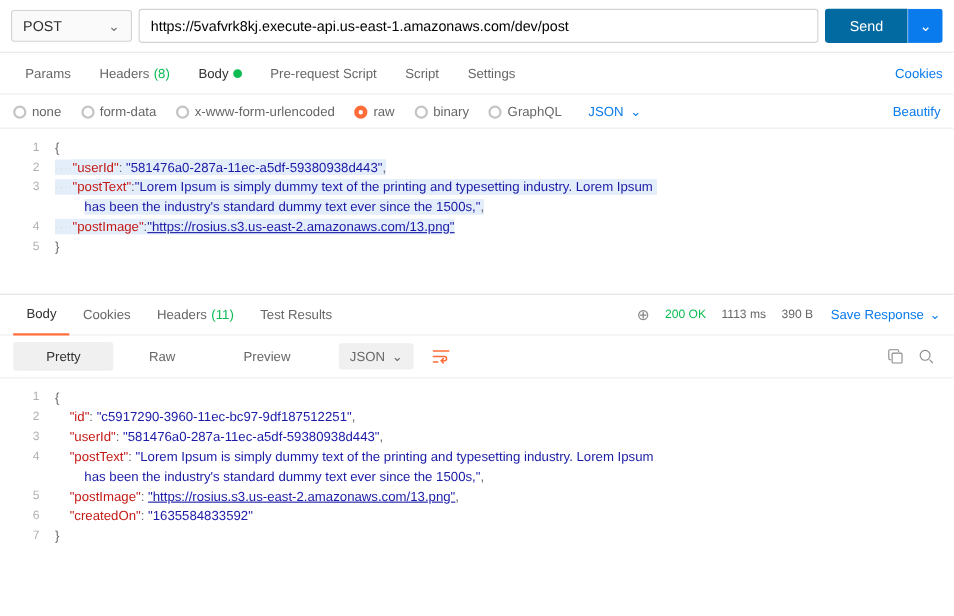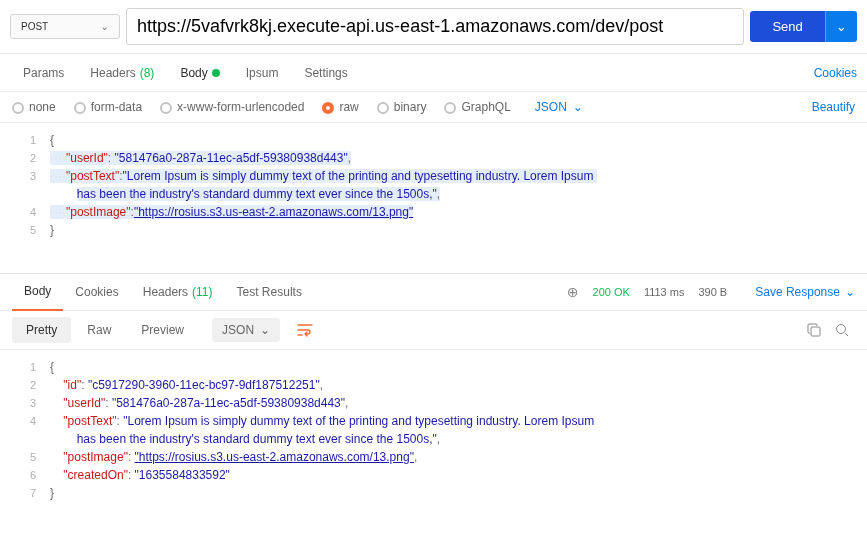--- a/index.html
+++ b/index.html
@@ -1,22 +1,22 @@
 <!DOCTYPE html>
 <html><head>
 <meta charset="utf-8">
 <style>
 *{box-sizing:border-box;margin:0;padding:0;font-family:-apple-system,BlinkMacSystemFont,"Segoe UI",sans-serif}
 body{width:867px;height:560px;background:#fff;font-size:12px;color:#303030;overflow:hidden}
 .top-bar{display:flex;align-items:center;padding:8px 10px;gap:6px;border-bottom:1px solid #e8e8e8}
-.method-dd{display:flex;align-items:center;justify-content:space-between;border:1px solid #d3d3d3;border-radius:3px;padding:6px 10px;width:110px;background:#fafafa;cursor:pointer;font-size:10px}
+.method-dd{display:flex;align-items:center;justify-content:space-between;border:1px solid #d3d3d3;border-radius:3px;padding:6px 10px;width:110px;background:#fafafa;cursor:pointer;font-size:13px}
 .method-dd .chev{color:#777}
-.url-in{flex:1;border:1px solid #d3d3d3;border-radius:3px;padding:7px 10px;font-size:18px;outline:none}
+.url-in{flex:1;border:1px solid #d3d3d3;border-radius:3px;padding:7px 10px;font-size:13px;outline:none}
 .btn-grp{display:flex}
-.send-btn{background:#1d4ed8;color:#fff;border:none;padding:8px 22px;font-size:13px;border-radius:3px 0 0 3px;cursor:pointer;font-weight:500}
+.send-btn{background:#0369a1;color:#fff;border:none;padding:8px 22px;font-size:13px;border-radius:3px 0 0 3px;cursor:pointer;font-weight:500}
 .send-dd{background:#097bed;color:#fff;border:none;border-left:1px solid rgba(255,255,255,.3);padding:8px 10px;border-radius:0 3px 3px 0;cursor:pointer}
 .tabs{display:flex;align-items:center;padding:0 10px;border-bottom:1px solid #ededed;height:38px}
 .tab{padding:10px 13px;color:#666;cursor:pointer;display:flex;align-items:center;gap:4px;font-size:12px}
 .tab.active{color:#303030;font-weight:500}
 .badge{color:#0cbb52;font-weight:500}
 .dot{width:8px;height:8px;border-radius:50%;background:#0cbb52;display:inline-block}
 .spacer{flex:1}
 .link{color:#097bed;cursor:pointer;font-size:12px}
 .subtabs{display:flex;align-items:center;padding:8px 12px;border-bottom:1px solid #ededed;gap:18px}
 .radio{display:flex;align-items:flex-end;gap:5px;color:#666;cursor:pointer;font-size:12px}
@@ -32,23 +32,23 @@
 .key{color:#c41a16}
 .col{color:#6b6b6b}
 .str{color:#1a1aa6}
 .url{color:#1a1aa6;text-decoration:underline}
 .guide{color:#e0e0e0}
 .resp-hdr{display:flex;align-items:center;padding:0 12px;border-top:1px solid #e0e0e0;border-bottom:1px solid #ededed;height:38px}
 .rtab{padding:11px 12px;color:#666;cursor:pointer;font-size:12px;display:flex;gap:4px}
 .rtab.active{color:#303030;border-bottom:2px solid #ff6c37;font-weight:500}
 .status-grp{display:flex;align-items:center;gap:14px;font-size:11px;color:#666}
 .ok{color:#0cbb52;font-weight:400}
-.save-r{color:#097bed;display:flex;align-items:center;gap:5px;cursor:pointer;margin-left:28px}
+.save-r{color:#097bed;display:flex;align-items:center;gap:5px;cursor:pointer;margin-left:16px}
 .view-bar{display:flex;align-items:center;padding:6px 12px;gap:2px;border-bottom:1px solid #ededed}
-.vtab{padding:6px 14px;color:#666;cursor:pointer;font-size:12px;border-radius:3px}
+.vtab{padding:6px 30px;color:#666;cursor:pointer;font-size:12px;border-radius:3px}
 .vtab.active{background:#f0f0f0;color:#303030;font-weight:500}
 .vsel{display:flex;align-items:center;gap:6px;background:#f0f0f0;border-radius:3px;padding:5px 10px;margin-left:12px;color:#666;cursor:pointer;font-size:12px}
 .wrap-ic{margin-left:10px;color:#ff6c37;padding:5px;cursor:pointer}
 .ic-btn{color:#888;cursor:pointer;padding:6px}
 .chev{display:inline-block}
 .globe{font-size:14px;color:#888}
 svg{display:block}
 </style>
 </head>
 <body>
@@ -68,21 +68,22 @@
 <div class="tabs">
   <div class="tab">Params</div>
   <div class="tab">
     <span>Headers</span>
     <span class="badge">(8)</span>
   </div>
   <div class="tab active">
     <span>Body</span>
     <span class="dot"></span>
   </div>
-  <div class="tab">Ipsum</div>
+  <div class="tab">Pre-request Script</div>
+  <div class="tab">Script</div>
   <div class="tab">Settings</div>
   <div class="spacer"></div>
   <div class="link">Cookies</div>
 </div>
 
 <div class="subtabs">
   <div class="radio">
       <span class="rdot"></span>
       <span>none</span>
     </div>

